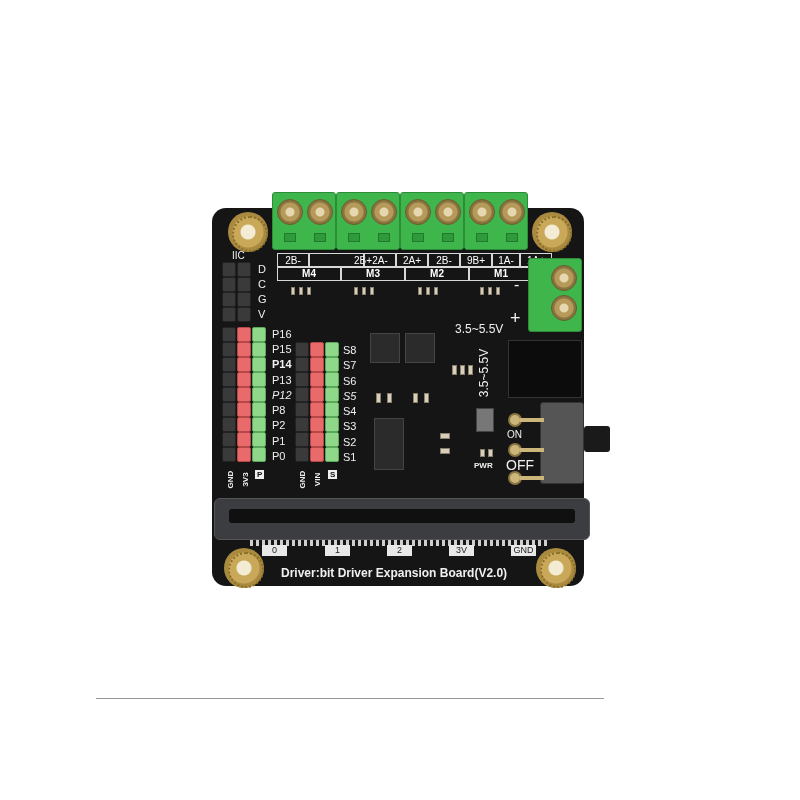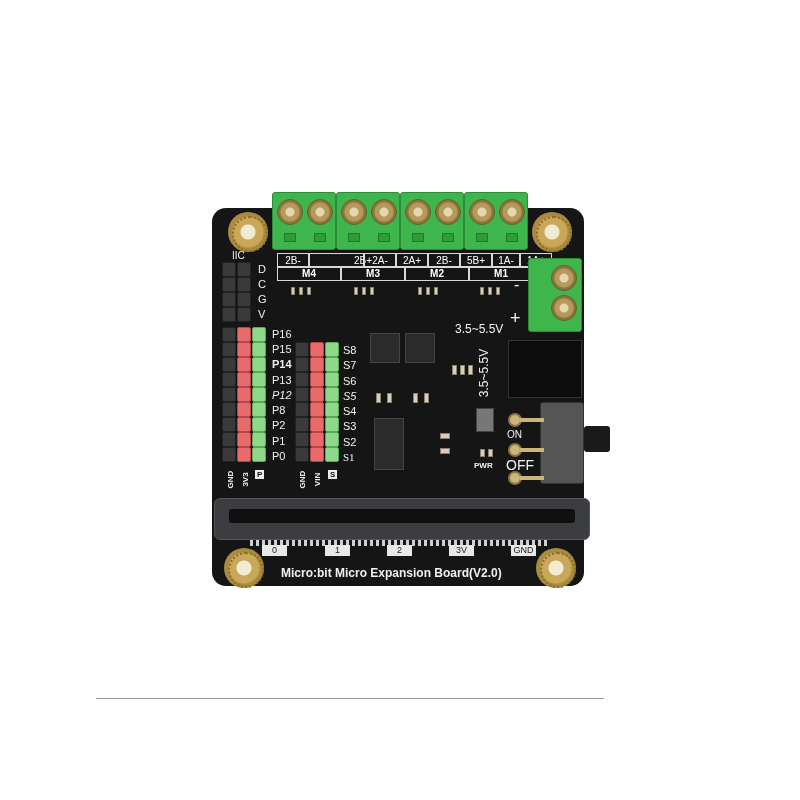--- a/index.html
+++ b/index.html
@@ -84,21 +84,21 @@
   <div class="slot" style="left:11px;"></div>
   <div class="slot" style="left:41px;"></div>
 </div>
 
 <div class="label-row" style="left:277px;top:253px;">
   <span class="label-cell" style="width:32px;">2B-</span>
   <span class="label-cell" style="width:55px;padding-left:44px;">2B+</span>
   <span class="label-cell" style="width:32px;">2A-</span>
   <span class="label-cell" style="width:32px;">2A+</span>
   <span class="label-cell" style="width:32px;">2B-</span>
-  <span class="label-cell" style="width:32px;">5B+</span>
+  <span class="label-cell" style="width:32px;">9B+</span>
   <span class="label-cell" style="width:28px;">1A-</span>
   <span class="label-cell" style="width:32px;">1A+</span>
 </div>
 <div class="label-row" style="left:277px;top:266px;">
   <span class="motor-cell" style="width:64px;">M4</span>
   <span class="motor-cell" style="width:64px;">M3</span>
   <span class="motor-cell" style="width:64px;">M2</span>
   <span class="motor-cell" style="width:64px;">M1</span>
 </div>
 
@@ -219,21 +219,21 @@
     <div class="pin green"></div>
     <div class="pin green"></div>
 </div>
 <span class="silk" style="left:343px;top:344px;">S8</span>
 <span class="silk" style="left:343px;top:359px;">S7</span>
 <span class="silk" style="left:343px;top:375px;">S6</span>
 <span class="silk" style="left:343px;top:390px;font-style:italic;">S5</span>
 <span class="silk" style="left:343px;top:405px;">S4</span>
 <span class="silk" style="left:343px;top:420px;">S3</span>
 <span class="silk" style="left:343px;top:436px;">S2</span>
-<span class="silk" style="left:343px;top:451px;font-family:Liberation Serif, serif;">S1</span>
+<span class="silk" style="left:343px;top:451px;">S1</span>
 <span class="silk-small" style="left:294px;top:475px;transform:rotate(-90deg);">GND</span>
 <span class="silk-small" style="left:311px;top:475px;transform:rotate(-90deg);">VIN</span>
 <span class="silk-small" style="left:328px;top:470px;background:#eee;color:#111;padding:0 2px;">S</span>
 
 <div class="chip" style="left:370px;top:333px;width:30px;height:30px;"></div>
 <div class="chip" style="left:405px;top:333px;width:30px;height:30px;"></div>
 <div class="chip" style="left:374px;top:418px;width:30px;height:52px;"></div>
 <div class="chip" style="left:476px;top:408px;width:18px;height:24px;background:#777;"></div>
 <div class="smd" style="left:291px;top:287px;width:4px;height:8px;"></div>
 <div class="smd" style="left:299px;top:287px;width:4px;height:8px;"></div>
@@ -262,15 +262,15 @@
 <div class="connector">
   <div class="connector-slot"></div>
 </div>
 <div class="edge-pins"></div>
 <span class="edge-label" style="left:262px;width:25px;">0</span>
 <span class="edge-label" style="left:325px;width:25px;">1</span>
 <span class="edge-label" style="left:387px;width:25px;">2</span>
 <span class="edge-label" style="left:449px;width:25px;">3V</span>
 <span class="edge-label" style="left:511px;width:25px;">GND</span>
 
-<span class="silk" style="left:281px;top:566px;font-size:12px;font-weight:bold;">Micro:bit Micro Expansion Board(V2.0)</span>
+<span class="silk" style="left:281px;top:566px;font-size:12px;font-weight:bold;">Driver:bit Driver Expansion Board(V2.0)</span>
 
 <div class="divider"></div>
 
 </body></html>

